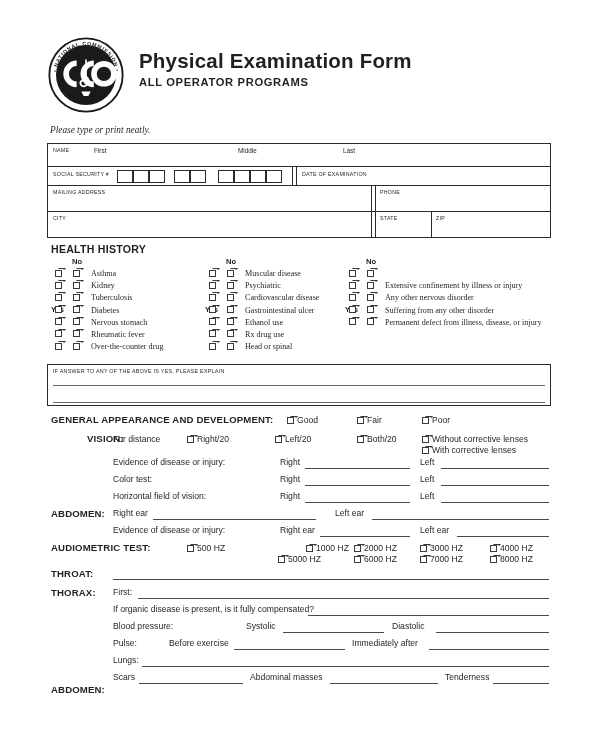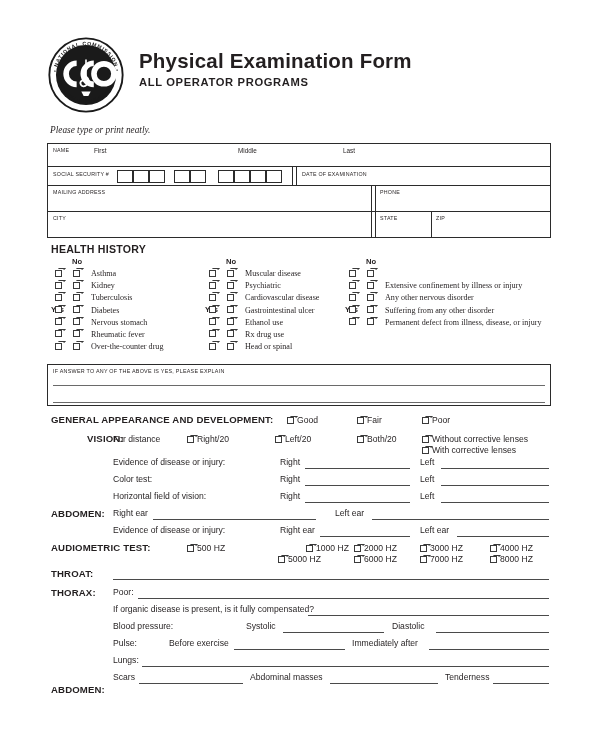--- a/index.html
+++ b/index.html
@@ -504,21 +504,21 @@
       <span class="opt" style="left:443px; top:14px;"><span class="cb"></span><span>8000 HZ</span></span>
     </div>
 
     <div class="row" style="height:20px;">
       <span class="lab-bold" style="left:4px; top:3px;">THROAT:</span>
       <span class="uline" style="left:66px; top:14px; width:436px;"></span>
     </div>
 
     <div class="row" style="height:17px;">
       <span class="lab-bold" style="left:4px; top:2px;">THORAX:</span>
-      <span class="lab" style="left:66px; top:2px;">Poor:</span>
+      <span class="lab" style="left:66px; top:2px;">First:</span>
       <span class="uline" style="left:91px; top:13px; width:411px;"></span>
     </div>
 
     <div class="row" style="height:17px;">
       <span class="lab" style="left:66px; top:2px;">If organic disease is present, is it fully compensated?</span>
       <span class="uline" style="left:261px; top:13px; width:241px;"></span>
     </div>
 
     <div class="row" style="height:17px;">
       <span class="lab" style="left:66px; top:2px;">Blood pressure:</span>

